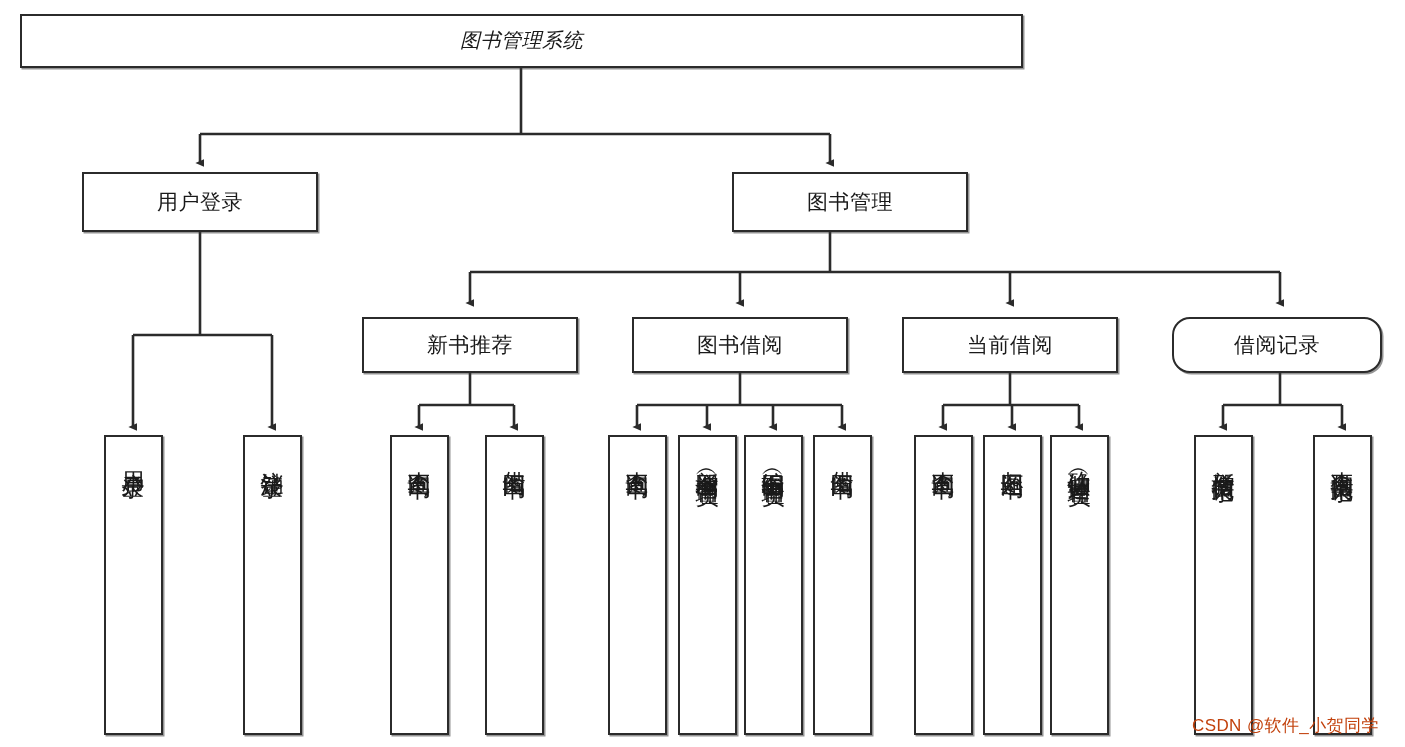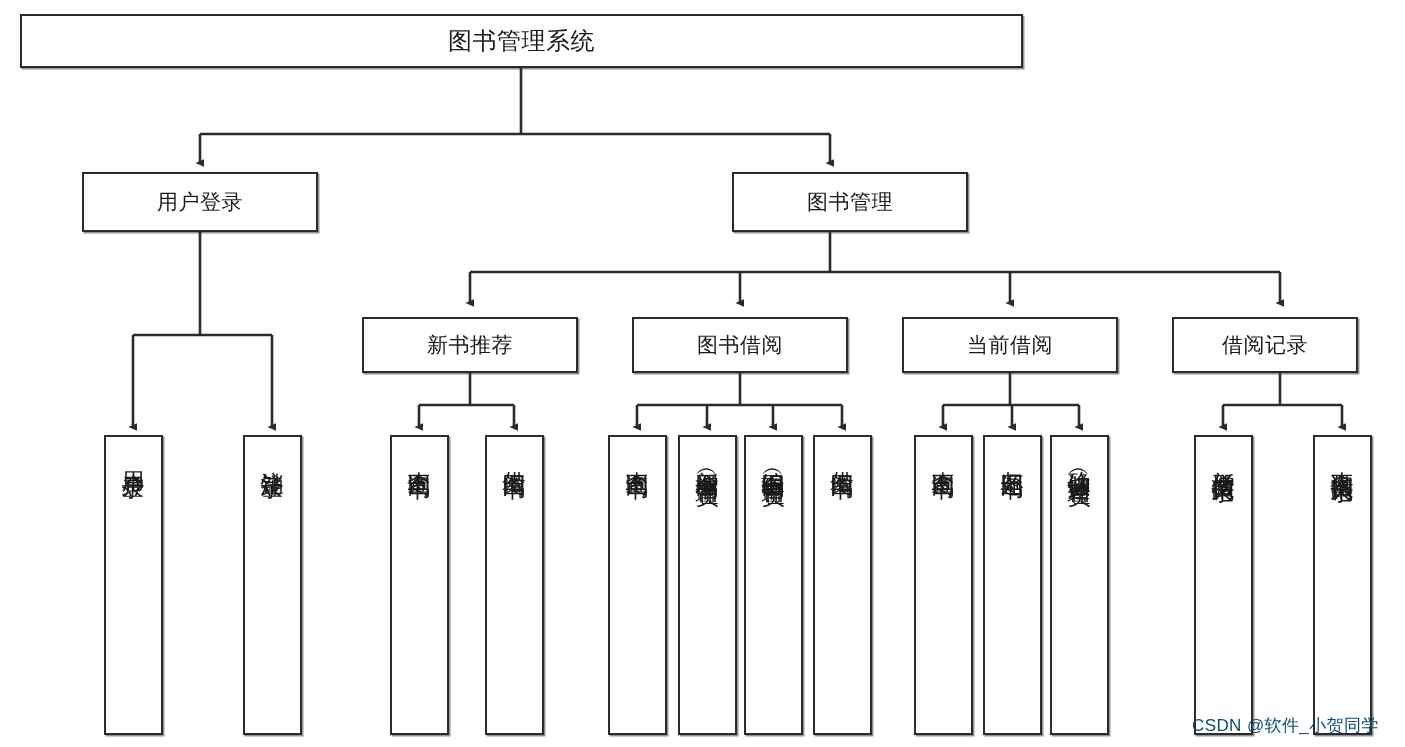--- a/index.html
+++ b/index.html
@@ -38,38 +38,39 @@
   .node .label {
     display: block;
     text-align: center;
     line-height: 1.18;
     letter-spacing: 0.5px;
   }
   .node.horizontal .label {
     font-size: 21px;
   }
   .node.root .label {
-    font-size: 24px;
+    font-size: 20px;
+    font-style: italic;
   }
   .node.vertical {
     align-items: flex-start;
     padding-top: 16px;
   }
   .node.vertical .label {
     writing-mode: vertical-rl;
     text-orientation: upright;
     font-size: 23px;
     line-height: 1.05;
     letter-spacing: 2px;
     white-space: nowrap;
   }
   .watermark {
     position: absolute;
     font-size: 17px;
-    color: #0c4a6e;
+    color: #c2410c;
     letter-spacing: 0.4px;
     white-space: nowrap;
     pointer-events: none;
   }
 </style>
 </head>
 <body>
 
 <div id="canvas">
 
@@ -136,21 +137,21 @@
 
   <div class="node horizontal" style="left:362px; top:317px; width:216px; height:56px;">
     <span class="label">新书推荐</span>
   </div>
   <div class="node horizontal" style="left:902px; top:317px; width:216px; height:56px;">
     <span class="label">当前借阅</span>
   </div>
   <div class="node horizontal" style="left:632px; top:317px; width:216px; height:56px;">
     <span class="label">图书借阅</span>
   </div>
-  <div class="node horizontal" style="left:1172px; top:317px; width:186px; height:56px;">
+  <div class="node horizontal" style="left:1172px; top:317px; width:210px; height:56px;border-radius:18px;">
     <span class="label">借阅记录</span>
   </div>
 
   <div class="node vertical" style="left:104px; top:435px; width:59px; height:300px;">
     <span class="label">用户登录</span>
   </div>
   <div class="node vertical" style="left:243px; top:435px; width:59px; height:300px;">
     <span class="label">注销登录</span>
   </div>
 

